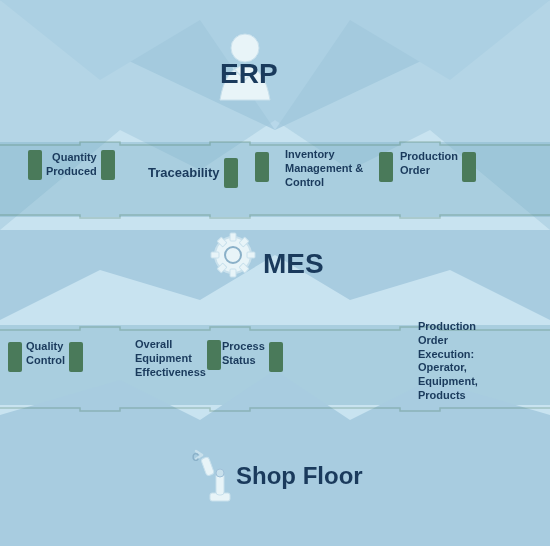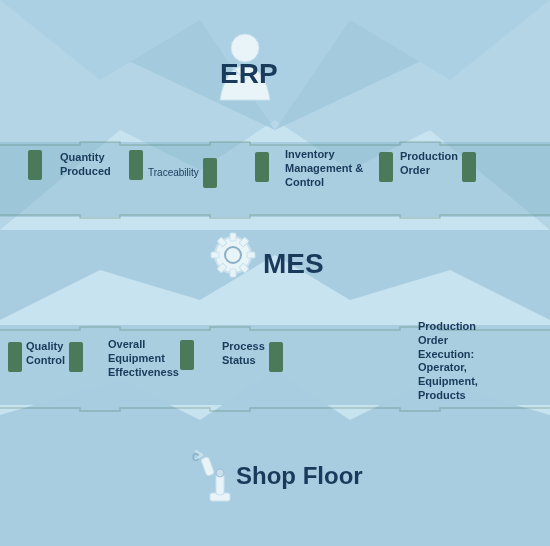--- a/index.html
+++ b/index.html
@@ -109,28 +109,28 @@
   </div>
 
   <div class="center-label" style="position:absolute; top:248px; left:263px; display:flex; align-items:flex-end; gap:8px;">
     <span class="main-text">MES</span>
   </div>
 
   <div style="position:absolute; top:462px; left:236px; display:flex; align-items:center; gap:8px;">
     <span class="main-text" style="font-size:24px;">Shop Floor</span>
   </div>
 
-  <div style="position:absolute; top:150px; left:28px; display:flex; align-items:center; gap:18px;">
+  <div style="position:absolute; top:150px; left:28px; display:flex; align-items:center; gap:4px;text-align:right;">
     <div style="width:14px;height:30px;background:#4a7a5a;border-radius:2px;"></div>
     <span style="color:#1a3a5c;font-size:11px;font-weight:600;line-height:1.25;max-width:68px;">Quantity<br>Produced</span>
     <div style="width:14px;height:30px;background:#4a7a5a;border-radius:2px;"></div>
   </div>
 
   <div style="position:absolute; top:158px; left:148px; display:flex; align-items:center; gap:4px;">
-    <span style="color:#1a3a5c;font-size:10px;font-weight:400;line-height:1.25;">Traceability</span>
+    <span style="color:#1a3a5c;font-size:13px;font-weight:700;line-height:1.25;">Traceability</span>
     <div style="width:14px;height:30px;background:#4a7a5a;border-radius:2px;"></div>
   </div>
 
   <div style="position:absolute; top:148px; left:255px; display:flex; align-items:flex-start; gap:16px;">
     <div style="width:14px;height:30px;background:#4a7a5a;border-radius:2px; margin-top:4px;"></div>
     <span style="color:#1a3a5c;font-size:11px;font-weight:600;line-height:1.25;max-width:80px;">Inventory<br>Management &amp;<br>Control</span>
     <div style="width:14px;height:30px;background:#4a7a5a;border-radius:2px; margin-top:4px;"></div>
   </div>
 
   <div style="position:absolute; top:150px; left:400px; display:flex; align-items:flex-start; gap:4px;">
@@ -138,21 +138,21 @@
     <div style="width:14px;height:30px;background:#4a7a5a;border-radius:2px;margin-top:2px;"></div>
   </div>
 
   <div style="position:absolute; top:340px; left:8px; display:flex; align-items:flex-start; gap:4px;">
     <div style="width:14px;height:30px;background:#4a7a5a;border-radius:2px; margin-top:2px;"></div>
     <span style="color:#1a3a5c;font-size:11px;font-weight:600;line-height:1.25;max-width:60px;">Quality<br>Control</span>
     <div style="width:14px;height:30px;background:#4a7a5a;border-radius:2px; margin-top:2px;"></div>
   </div>
 
   <div style="position:absolute; top:338px; left:108px; display:flex; align-items:flex-start; gap:4px;">
-    <span style="color:#1a3a5c;font-size:11px;font-weight:600;line-height:1.25;max-width:68px;">Overall<br>Equipment<br>Effectiveness</span>
+    <span style="color:#1a3a5c;font-size:11px;font-weight:600;line-height:1.25;max-width:68px;margin-left:27px;">Overall<br>Equipment<br>Effectiveness</span>
     <div style="width:14px;height:30px;background:#4a7a5a;border-radius:2px; margin-top:2px;"></div>
   </div>
 
   <div style="position:absolute; top:340px; left:222px; display:flex; align-items:flex-start; gap:4px;justify-content:center;">
     <span style="color:#1a3a5c;font-size:11px;font-weight:600;line-height:1.25;max-width:60px;">Process<br>Status</span>
     <div style="width:14px;height:30px;background:#4a7a5a;border-radius:2px; margin-top:2px;"></div>
   </div>
 
 
   <div style="position:absolute; top:320px; left:418px; display:flex; align-items:flex-start; gap:4px;">

